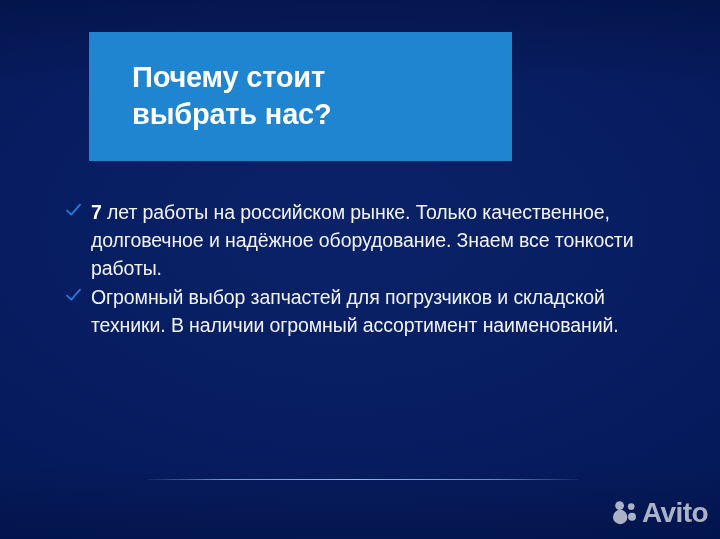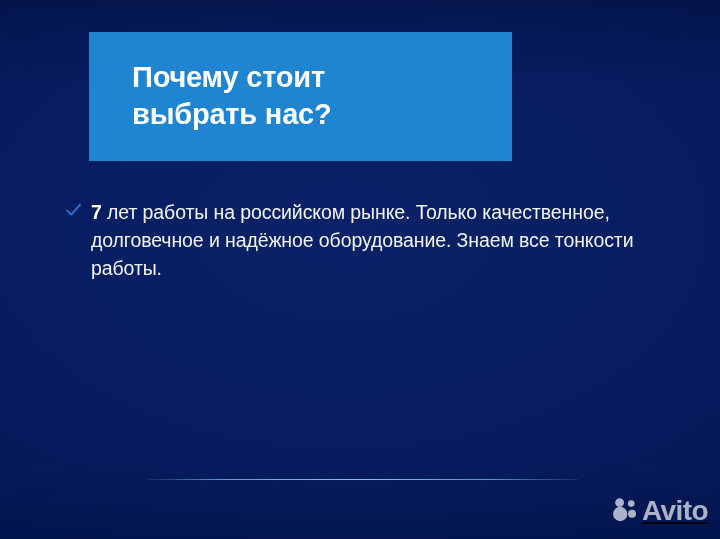--- a/index.html
+++ b/index.html
@@ -113,25 +113,24 @@
                 rgba(60,110,190,.18) 100%);
   }
 
   
   #avito-logo {
     position:absolute;
     right:12px;
     bottom:10px;
     height:32px;
     display:flex;
-    align-items:flex-start;
+    align-items:center;
     gap:4px;
     z-index:3;
     opacity:.80;
-    text-decoration:underline;
   }
 
   #avito-dots { width:26px; height:26px; display:block; }
 
   #avito-word {
     color:#d6dae4;
     font-size:28px;
     font-weight:bold;
     letter-spacing:-0.6px;
     line-height:28px;
@@ -151,20 +150,28 @@
 
     <div class="bullet-row">
       <span class="check-icon">
         <svg viewBox="0 0 17 17" width="17" height="17" aria-hidden="true">
           <path d="M2 8.6 L6.3 12.6 L15 2.6" fill="none" stroke="#2f74d6" stroke-width="1.9" stroke-linecap="round" stroke-linejoin="round"></path>
         </svg>
       </span>
       <span class="bullet-text"><span class="lead">7</span><span> лет работы на российском рынке. Только качественное, долговечное и надёжное оборудование. Знаем все тонкости работы.</span></span>
     </div>
 
+    <div class="bullet-row">
+      <span class="check-icon">
+        <svg viewBox="0 0 17 17" width="17" height="17" aria-hidden="true">
+          <path d="M2 8.6 L6.3 12.6 L15 2.6" fill="none" stroke="#2f74d6" stroke-width="1.9" stroke-linecap="round" stroke-linejoin="round"></path>
+        </svg>
+      </span>
+      <span class="bullet-text"><span class="lead"></span><span>Огромный выбор запчастей для погрузчиков и складской техники. В наличии огромный ассортимент наименований.</span></span>
+    </div>
 
 
   </div>
 
   <div id="divider"></div>
 
   <div id="avito-logo">
     <span id="avito-dots">
       <svg viewBox="0 0 26 26" width="26" height="26" aria-hidden="true">
         <circle cx="8.2" cy="17.0" r="7.2" fill="#d6dae4"></circle>

